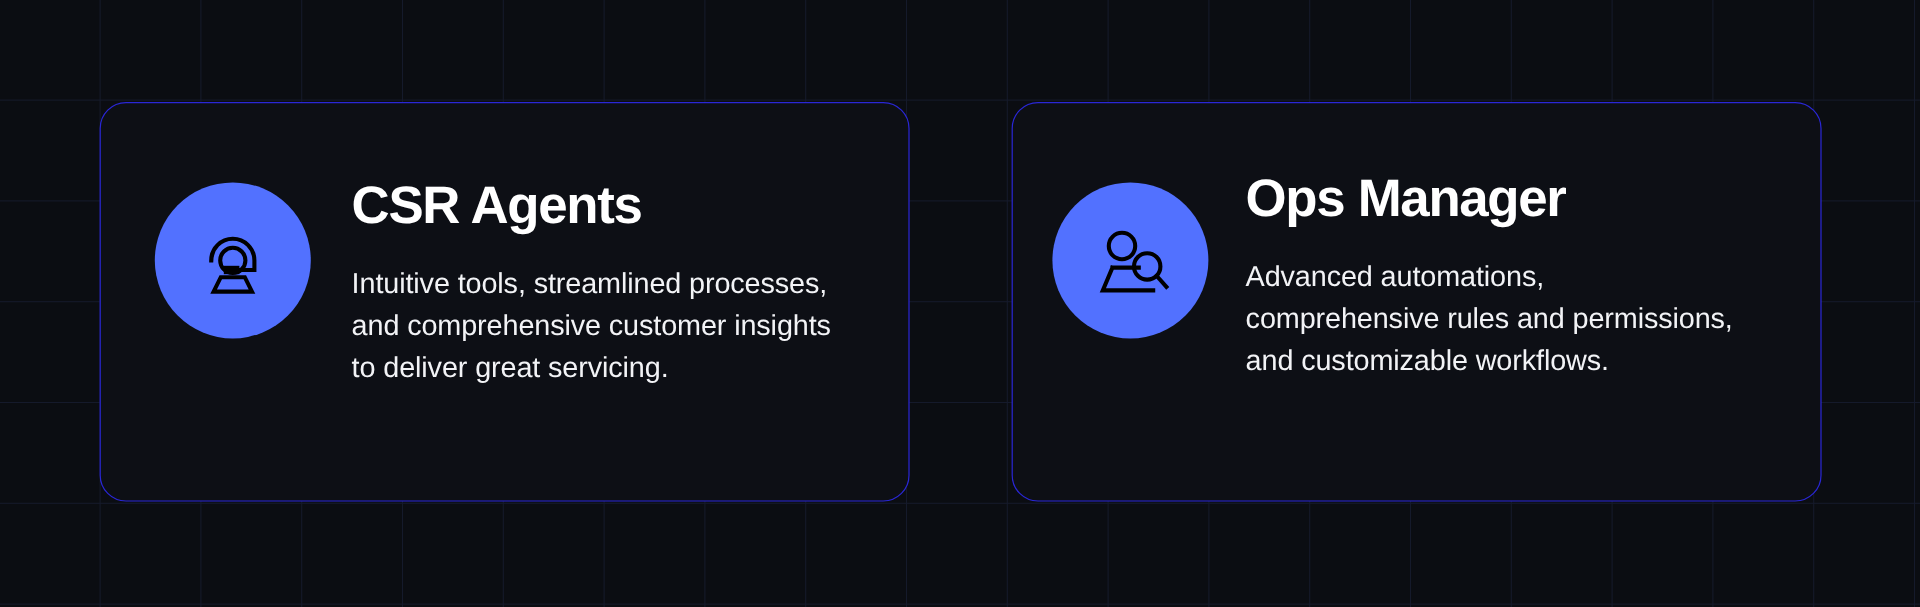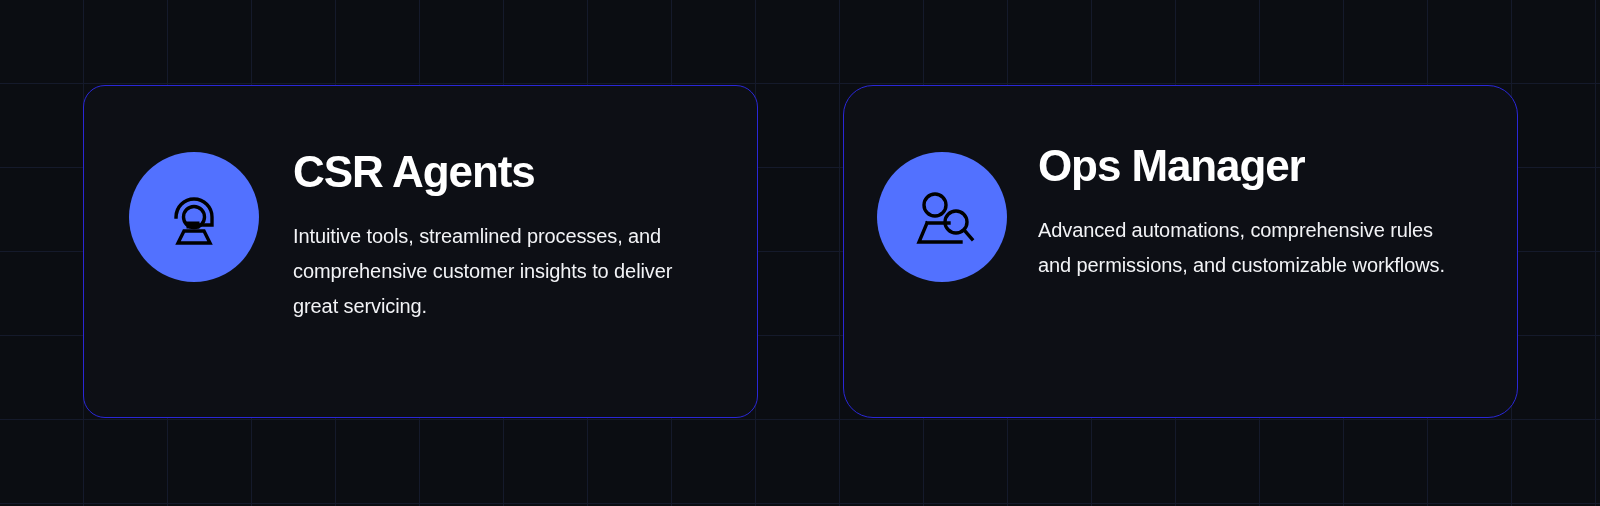--- a/index.html
+++ b/index.html
@@ -54,21 +54,20 @@
   }
 
   .card-csr-agents {
     left: 83px;
     width: 675px;
   }
 
   .card-ops-manager {
     left: 843px;
     width: 675px;
-    border-radius: 30px;
   }
 
   
   .icon-badge {
     position: absolute;
     width: 130px;
     height: 130px;
     border-radius: 50%;
     background-color: #5271ff;
     display: flex;
@@ -95,21 +94,21 @@
     color: #ffffff;
     font-size: 44px;
     font-weight: bold;
     letter-spacing: -1.1px;
     line-height: 1.08;
     white-space: nowrap;
   }
 
   .card-desc {
     color: #f2f3f6;
-    font-size: 20px;
+    font-size: 24px;
     font-weight: normal;
     line-height: 35px;
     letter-spacing: -0.1px;
     margin-top: 23px;
   }
 </style>
 </head>
 <body>
 
 <div class="grid-bg"></div>

